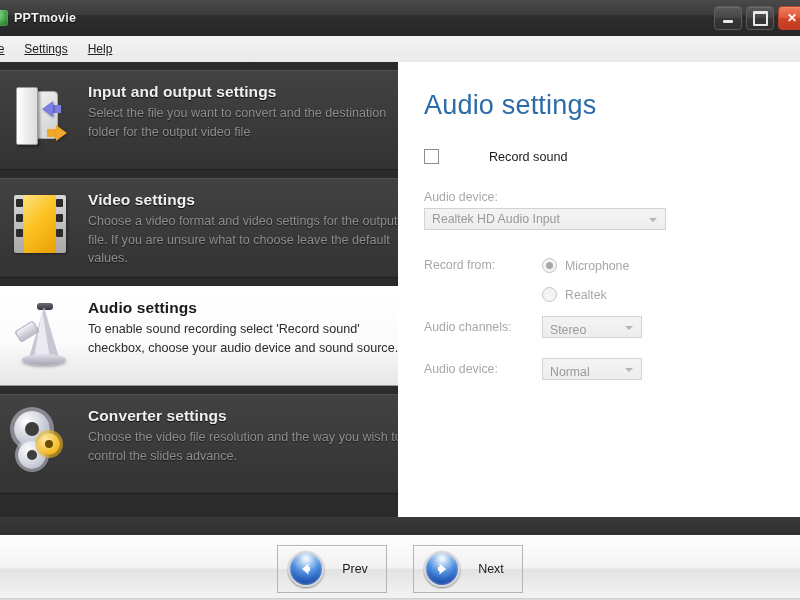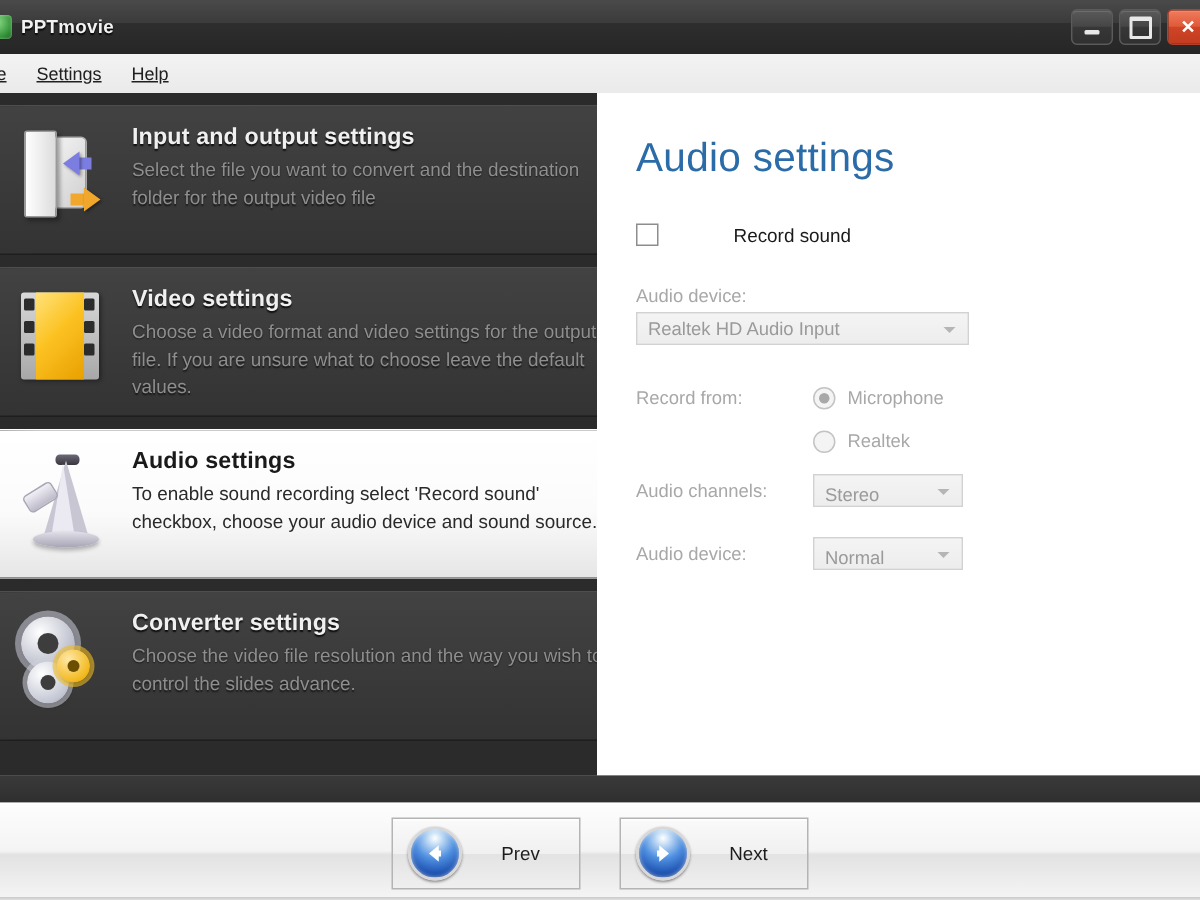--- a/index.html
+++ b/index.html
@@ -244,25 +244,25 @@
     padding: 0 0 0 7px;
     position: relative;
   }
   .combo .cval { font-size: 12.3px; color: #9a9a9a; }
   .combo .carrow {
     position: absolute; right: 8px; top: 9px;
     width: 0; height: 0;
     border-left: 4px solid transparent; border-right: 4px solid transparent;
     border-top: 4px solid #b5b5b5;
   }
-  .combo.device { width: 222px; }
+  .combo.device { width: 242px; }
   .combo.small { width: 100px; align-items: flex-end; }
 
   .radio-col { display: flex; flex-direction: column; gap: 14px; }
-  .rrow { display: flex; align-items: flex-start; }
+  .rrow { display: flex; align-items: center; }
   .radio {
     width: 13px; height: 13px; border-radius: 50%;
     border: 1px solid #c3c3c3; background: #f4f4f4;
     margin-right: 8px; flex: none; position: relative;
   }
   .radio.on::after {
     content: ""; position: absolute; left: 3px; top: 3px;
     width: 7px; height: 7px; border-radius: 50%; background: #a8a8a8;
   }
   .rlabel { font-size: 12.3px; color: #a8a8a8; }
@@ -277,21 +277,21 @@
     position: absolute; left: 0; top: 535px; width: 800px; height: 65px;
     background: linear-gradient(to bottom, #fdfdfd 0%, #f4f4f4 48%, #e2e2e2 52%, #f6f6f6 100%);
     border-top: 1px solid #ffffff;
     display: flex; align-items: center; justify-content: center; gap: 26px;
   }
   .buttonbar::after {
     content: ""; position: absolute; left: 0; bottom: 0; width: 800px; height: 3px;
     background: linear-gradient(to bottom, #c9c9c9, #ededed);
   }
   .navbtn {
-    width: 126px; height: 48px;
+    width: 110px; height: 48px;
     background: linear-gradient(to bottom, #fafafa 0%, #f0f0f0 50%, #e3e3e3 51%, #efefef 100%);
     border: 1px solid #b4b4b4;
     display: flex; align-items: center; gap: 10px;
     padding: 0 10px; box-sizing: border-box;
     box-shadow: inset 0 1px 0 #fff;
   }
   .circ {
     width: 32px; height: 32px; border-radius: 50%; flex: none;
     background: radial-gradient(circle at 50% 18%, #ffffff 0%, #cfe4f7 12%, #4f8fe0 45%, #1b4fae 78%, #0d2f78 100%);
     border: 2px solid #d8d8d8;

